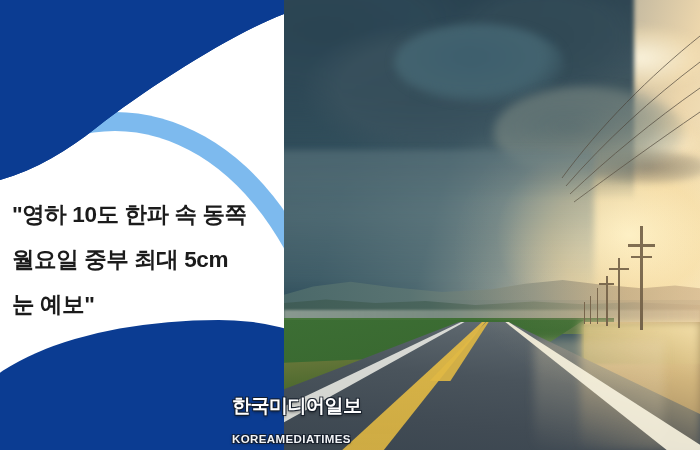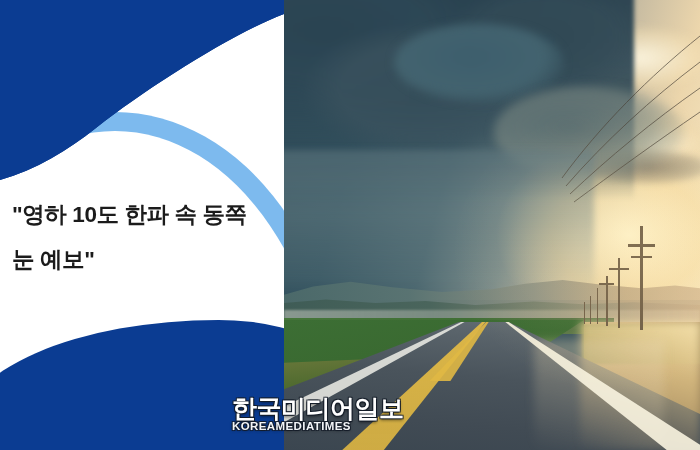--- a/index.html
+++ b/index.html
@@ -330,34 +330,34 @@
   
   #watermark {
     position: absolute;
     left: 232px;
     top: 396px;
     z-index: 9;
     text-align: left;
     line-height: 1;
   }
   #wm-ko {
-    font-size: 25px;
+    font-size: 19px;
     font-weight: 700;
     color: #ffffff;
     letter-spacing: -0.5px;
     text-shadow:
       -1px -1px 0 rgba(20,28,40,0.85),
        1px -1px 0 rgba(20,28,40,0.85),
       -1px  1px 0 rgba(20,28,40,0.85),
        1px  1px 0 rgba(20,28,40,0.85),
        0 2px 3px rgba(0,0,0,0.5);
     white-space: nowrap;
   }
   #wm-en {
-    margin-top: 0;
+    margin-top: 19px;
     font-size: 11.5px;
     font-weight: 700;
     color: #f2f4f7;
     letter-spacing: 0.4px;
     text-shadow:
       -1px -1px 0 rgba(20,28,40,0.8),
        1px -1px 0 rgba(20,28,40,0.8),
       -1px  1px 0 rgba(20,28,40,0.8),
        1px  1px 0 rgba(20,28,40,0.8),
        0 1px 3px rgba(0,0,0,0.5);
@@ -374,20 +374,21 @@
     <div class="arc-band"></div>
     <div class="arc-band-inner"></div>
 
     <div class="navy-wedge navy-wedge-fallback"></div>
     <div class="navy-wedge"></div>
 
     <div class="navy-footer"></div>
 
     <div id="headline">
       <div class="headline-line">"영하 10도 한파 속 동쪽</div>
+      <div class="headline-line">월요일 중부 최대 5cm</div>
       <div class="headline-line">눈 예보"</div>
     </div>
 
   </div>
 
   <div id="photo-panel">
 
     <div class="sky"></div>
     <div class="cloud-bright-a"></div>
     <div class="cloud-bright-b"></div>

